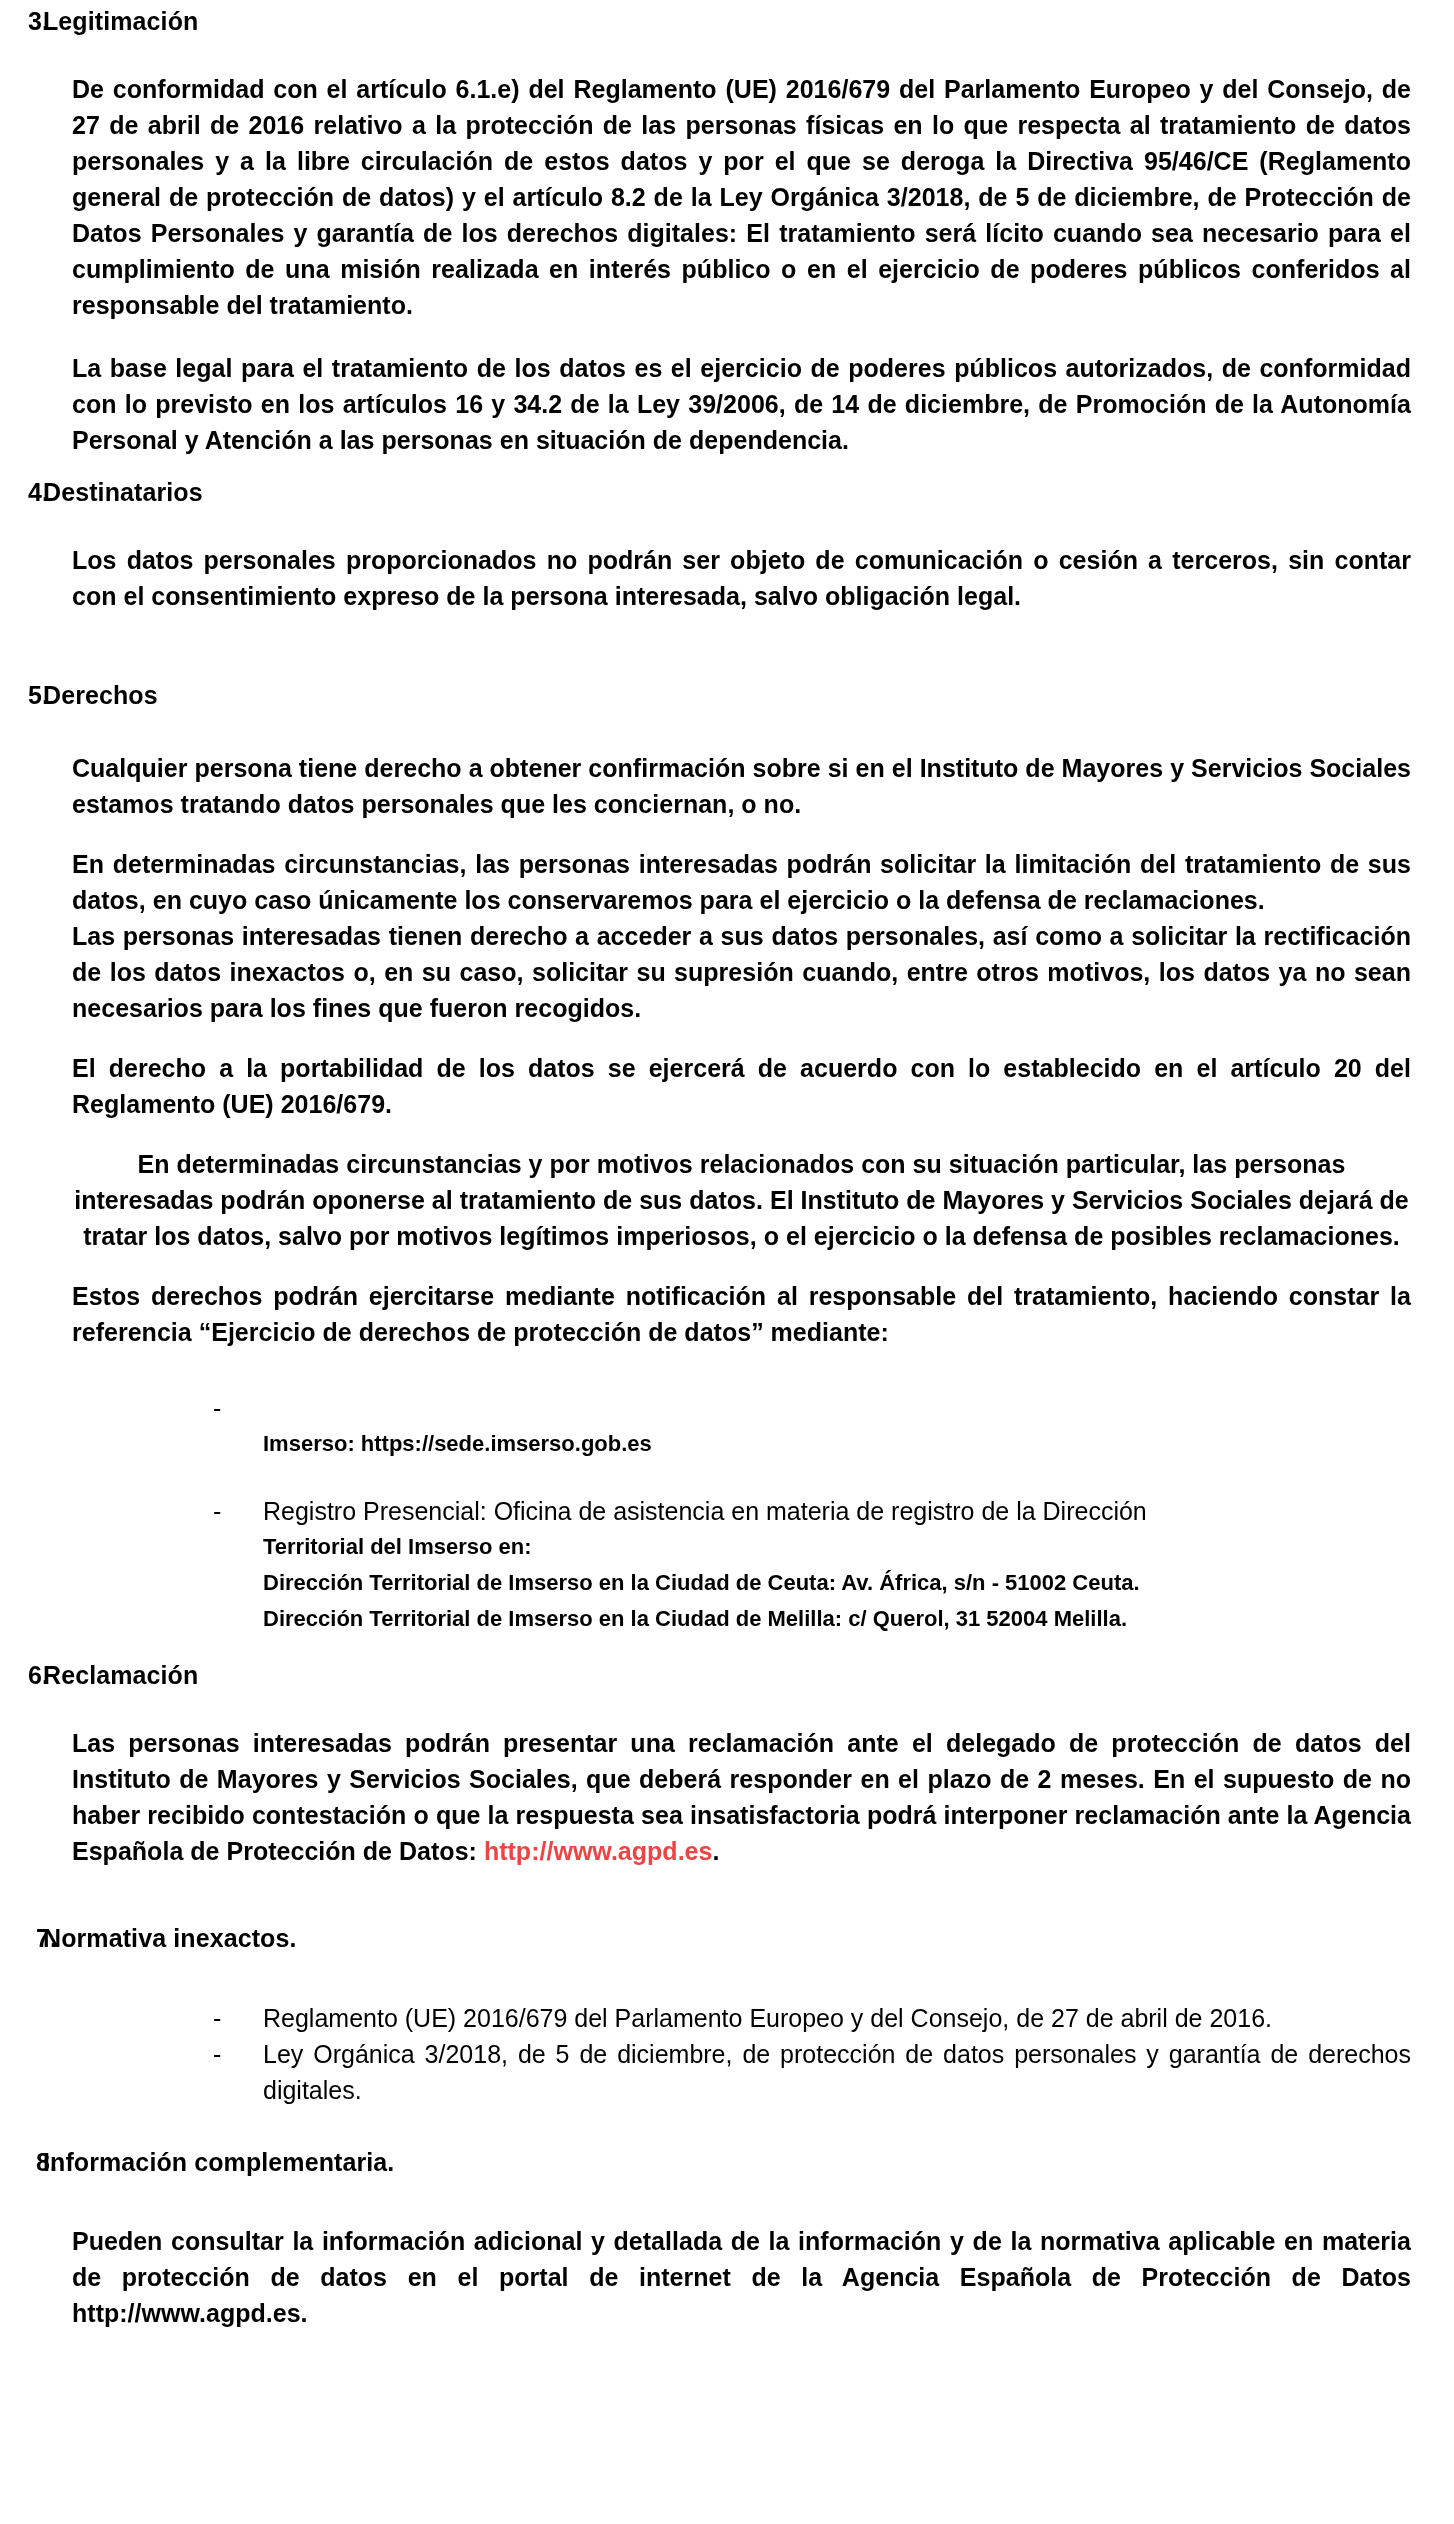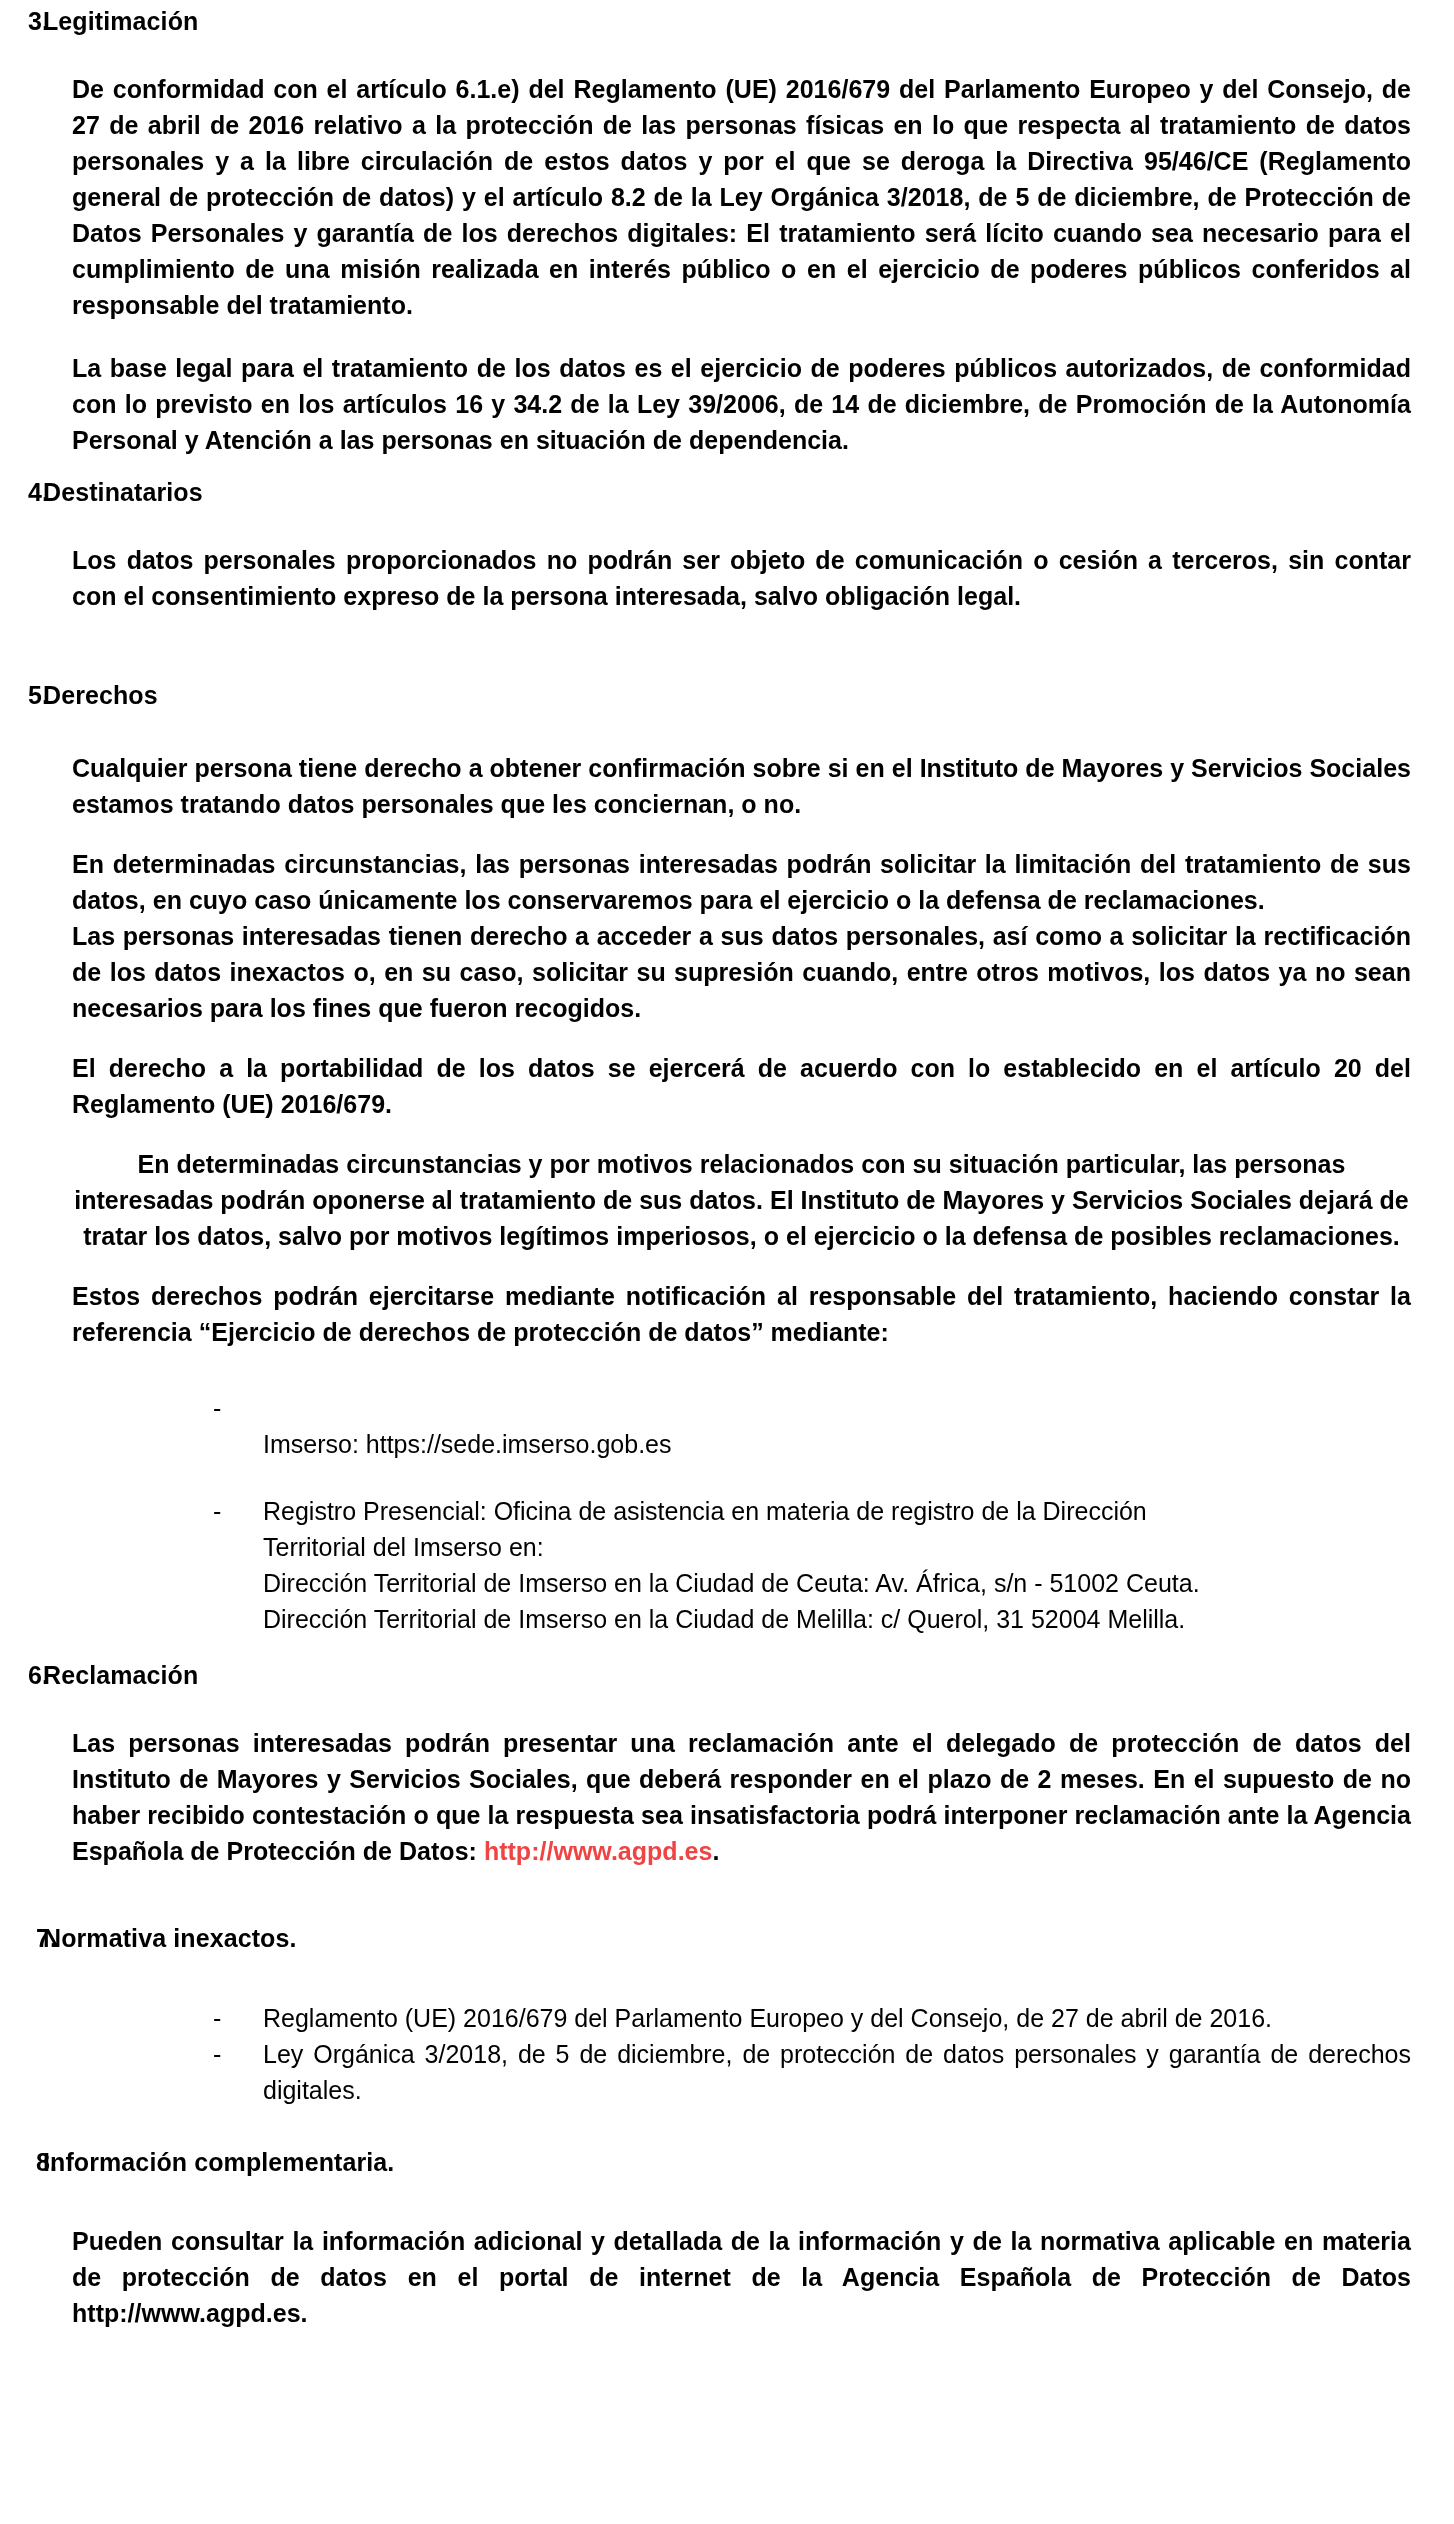--- a/index.html
+++ b/index.html
@@ -82,24 +82,25 @@
     flex: 0 0 50px;
     width: 50px;
   }
   .dash-item .dtext {
     flex: 1 1 auto;
     text-align: justify;
     text-justify: inter-word;
   }
 
   .sub-line {
-    font-size: 25px;
+    font-size: 22px;
     line-height: 36px;
     padding-left: 263px;
     padding-right: 42px;
+    font-weight: bold;
   }
 
   .link {
     color: #ef4444;
     text-decoration: none;
   }
   .sp-14 { height: 12.7px; }
   .sp-22 { height: 20px; }
   .sp-26 { height: 24px; }
   .sp-30 { height: 27px; }

